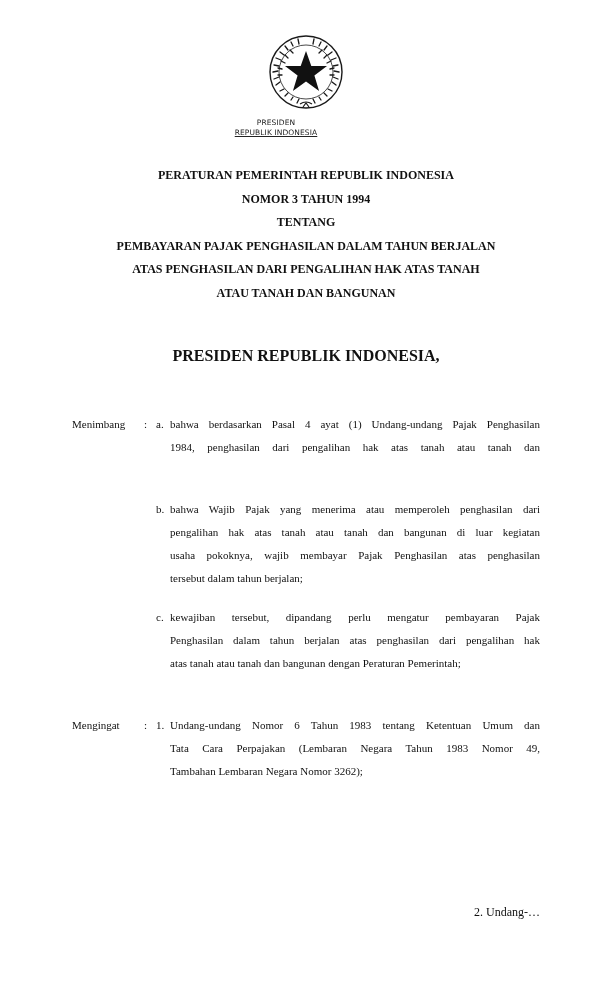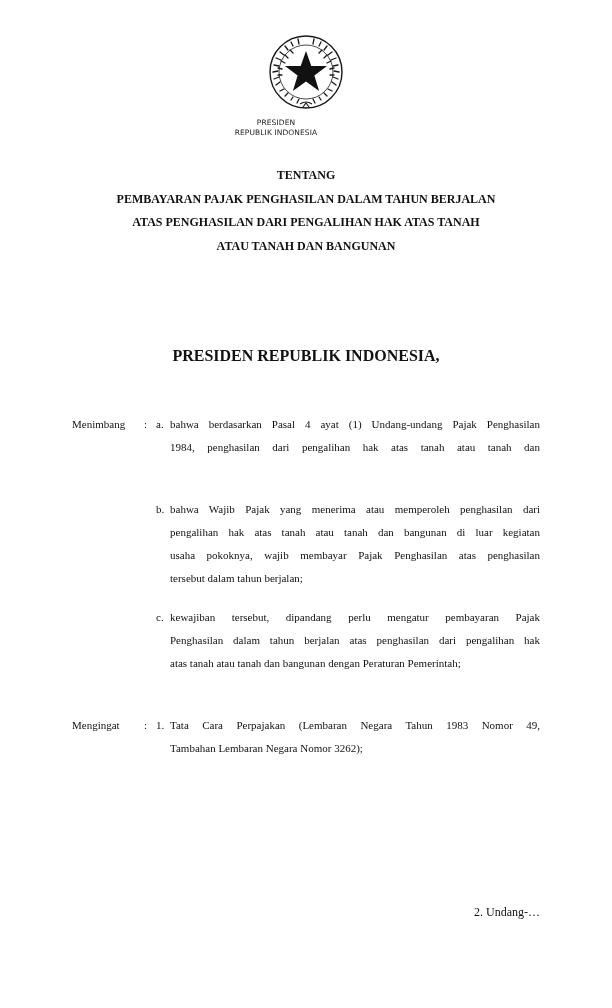--- a/index.html
+++ b/index.html
@@ -35,21 +35,21 @@
       left: 0;
       width: 552px;
       text-align: center;
       font-family: "DejaVu Sans", "Liberation Sans", sans-serif;
       font-size: 7.5px;
       letter-spacing: 0.1px;
       color: #222;
       line-height: 10px;
     }
     .office.l1 { top: 118px; }
-    .office.l2 { top: 128px; }
+    .office.l2 { top: 128px; text-decoration: underline; }
 
     .title-block {
       position: absolute;
       left: 0;
       top: 164px;
       width: 612px;
       text-align: center;
       font-weight: bold;
       font-size: 12px;
       line-height: 23.5px;
@@ -152,20 +152,22 @@
       </g>
 
       <polygon fill="#111111" points="40,18 45.3,33 61,33 48.4,42.4 53.1,58 40,48.6 26.9,58 31.6,42.4 19,33 34.7,33"></polygon>
     </svg>
   </div>
 
   <div class="office l1">PRESIDEN</div>
   <div class="office l2">REPUBLIK INDONESIA</div>
 
   <div class="title-block">
+    <div>PERATURAN PEMERINTAH REPUBLIK INDONESIA</div>
+    <div>NOMOR 3 TAHUN 1994</div>
     <div>TENTANG</div>
     <div>PEMBAYARAN PAJAK PENGHASILAN DALAM TAHUN BERJALAN</div>
     <div>ATAS PENGHASILAN DARI PENGALIHAN HAK ATAS TANAH</div>
     <div>ATAU TANAH DAN BANGUNAN</div>
   </div>
 
   <div class="president">PRESIDEN REPUBLIK INDONESIA,</div>
 
   <div class="section" style="top:413px;">
     <span class="sec-label">Menimbang</span>
@@ -199,20 +201,21 @@
     </div>
   </div>
 
   <div class="section" style="top:714px;">
     <span class="sec-label">Mengingat</span>
     <span class="sec-colon">:</span>
 
     <div class="item" style="top:0px;">
       <span class="item-marker">1.</span>
       <div class="item-text">
+        <span class="ln">Undang-undang Nomor 6 Tahun 1983 tentang Ketentuan Umum dan</span>
         <span class="ln">Tata Cara Perpajakan (Lembaran Negara Tahun 1983 Nomor 49,</span>
         <span class="ln last">Tambahan Lembaran Negara Nomor 3262);</span>
       </div>
     </div>
   </div>
 
   <div class="footer-cont">2. Undang-…</div>
 
 </div>
 

